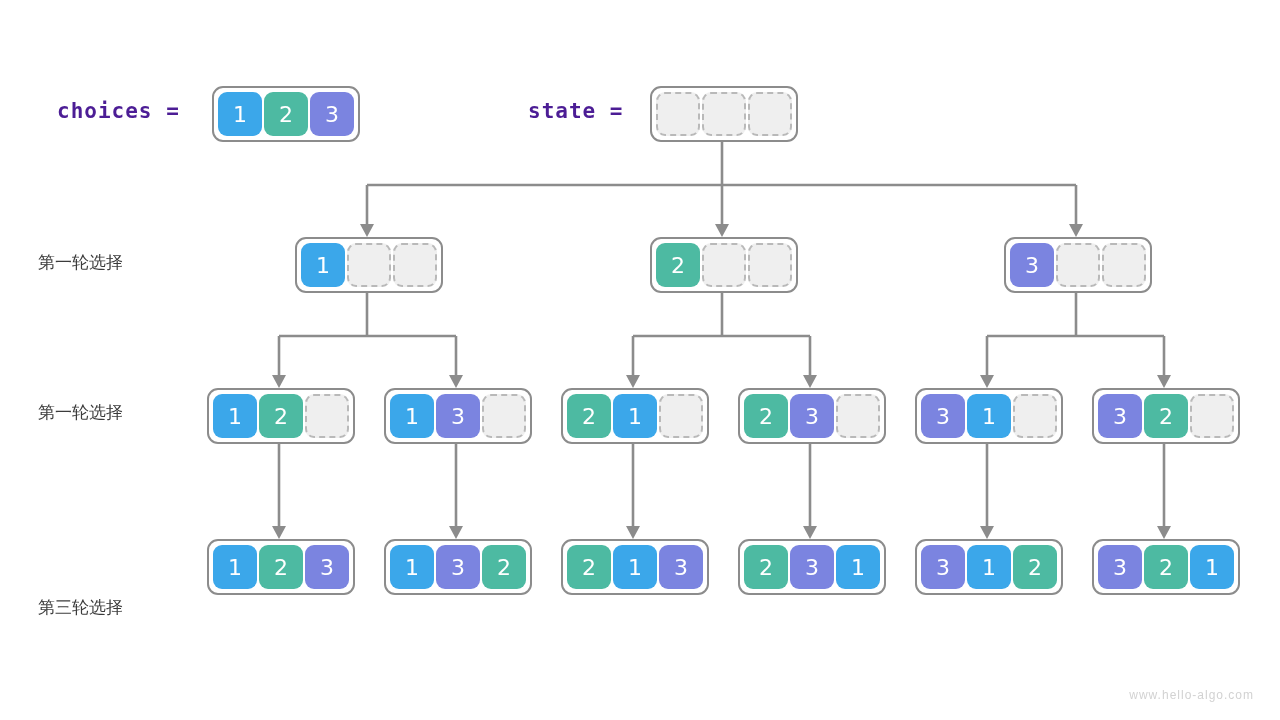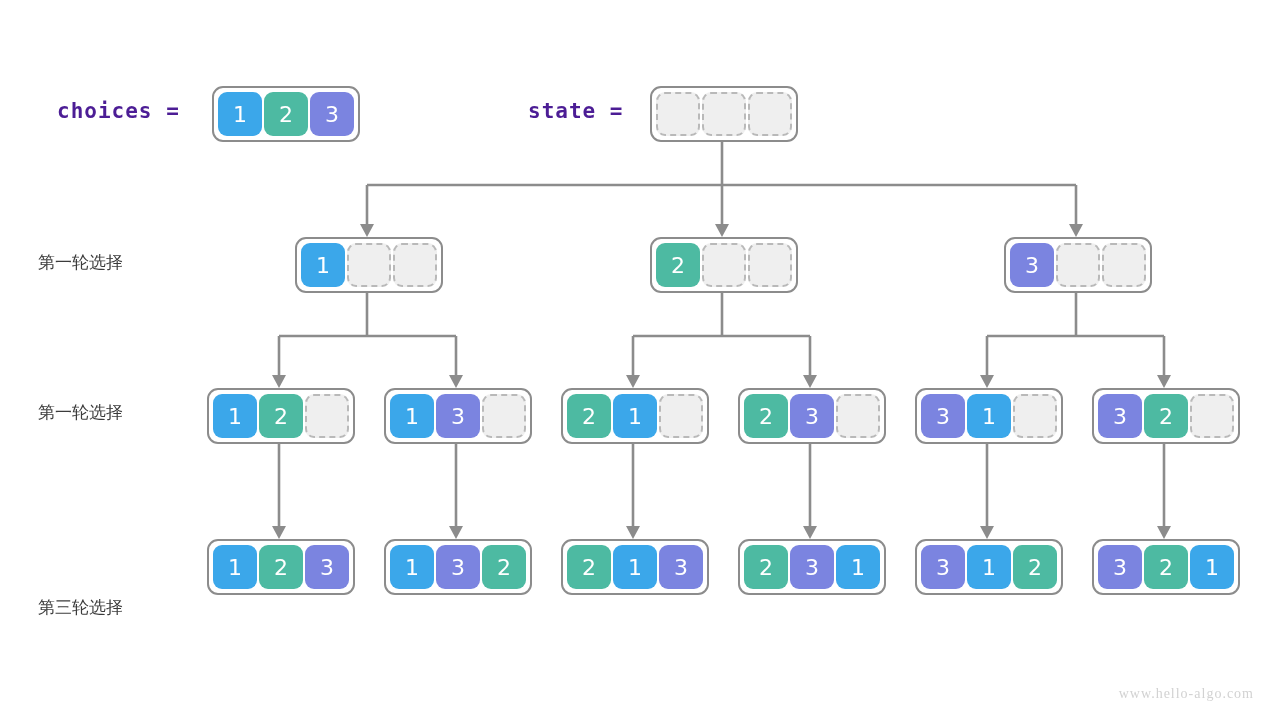--- a/index.html
+++ b/index.html
@@ -62,22 +62,22 @@
     color:transparent;
   }
   .cell.v1{background:#3ba7ea;}
   .cell.v2{background:#4dbaa2;}
   .cell.v3{background:#7b84e0;}
 
   
   .watermark{
     position:absolute;
     right:26px;bottom:18px;
-    font-family:Liberation Serif, serif;
-    font-size:14px;
+    font-family:Liberation Sans, sans-serif;
+    font-size:12px;
     color:#d2d2d2;
     letter-spacing:1px;
   }
 </style>
 </head>
 <body>
 
 <div id="stage">
 
   <svg id="wires" viewBox="0 0 1280 720" width="1280" height="720">

